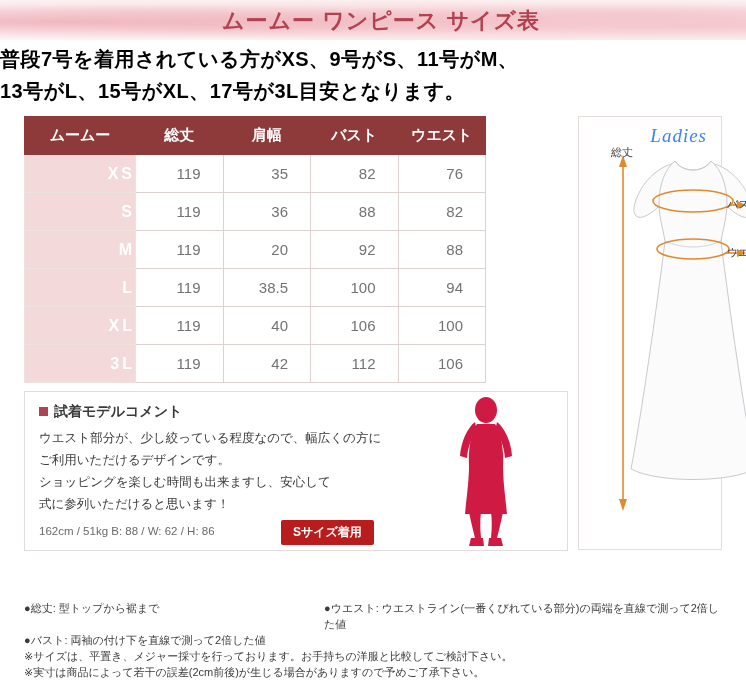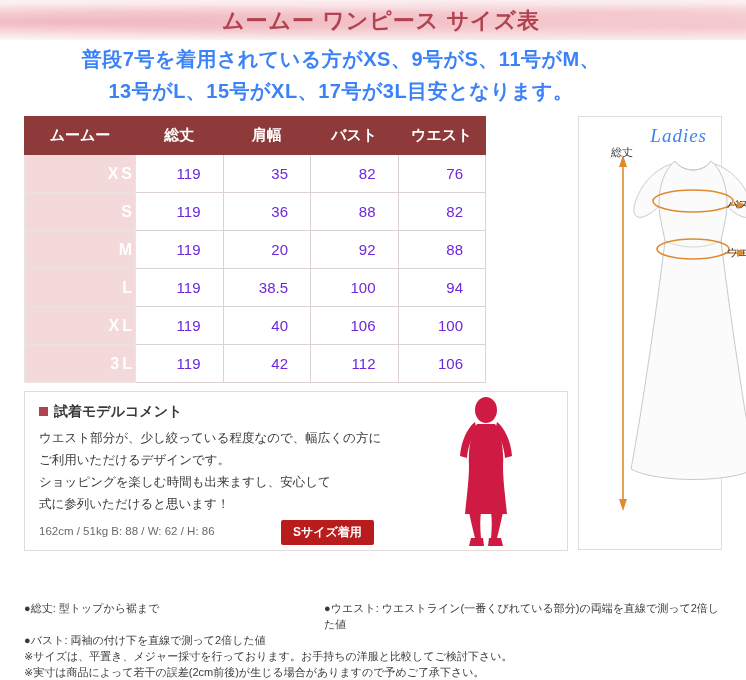--- a/index.html
+++ b/index.html
@@ -29,22 +29,22 @@
       radial-gradient(ellipse at 94% 65%, rgba(233,150,160,.45) 0%, rgba(233,150,160,0) 60%);
   }
   .title{
     position:absolute;top:6px;left:8px;width:746px;
     text-align:center;
     font-size:22px;font-weight:bold;color:#b2424f;
     letter-spacing:1px;
   }
   .sub{
     position:absolute;left:0;width:682px;
-    text-align:center;
-    font-size:20px;font-weight:bold;color:#3b82f6;
+    text-align:left;
+    font-size:20px;font-weight:bold;color:#000000;
     letter-spacing:.5px;
   }
   .sub.l1{top:46px;}
   .sub.l2{top:78px;}
 
   
   .content{position:relative;padding:0 24px;}
   .cols{display:flex;align-items:flex-start;}
 
   
@@ -73,21 +73,21 @@
   table.size tbody th{
     background:#f3d9da;
     color:#ffffff;
     font-weight:bold;
     font-size:16px;
     letter-spacing:3px;
     border:1px solid #ece2e0;
     text-align:right;
   }
   table.size tbody td{
-    color:#6d28d9;
+    color:#737373;
     text-align:right;
     padding-right:22px;
     background:#ffffff;
   }
 
   
   .illus{
     width:230px;
     height:434px;
     margin-left:10px;

